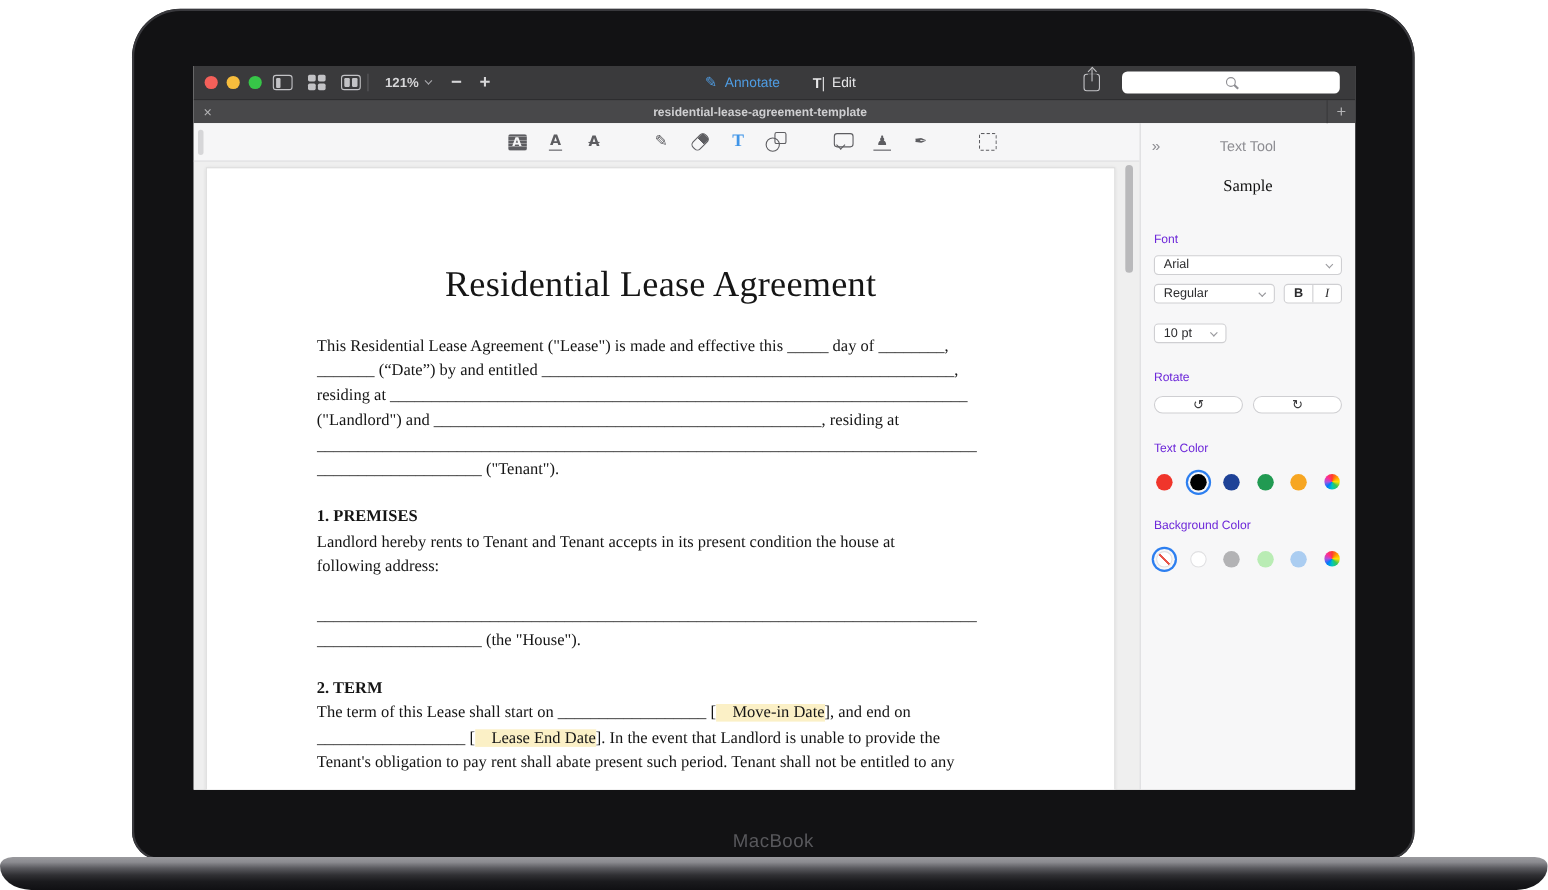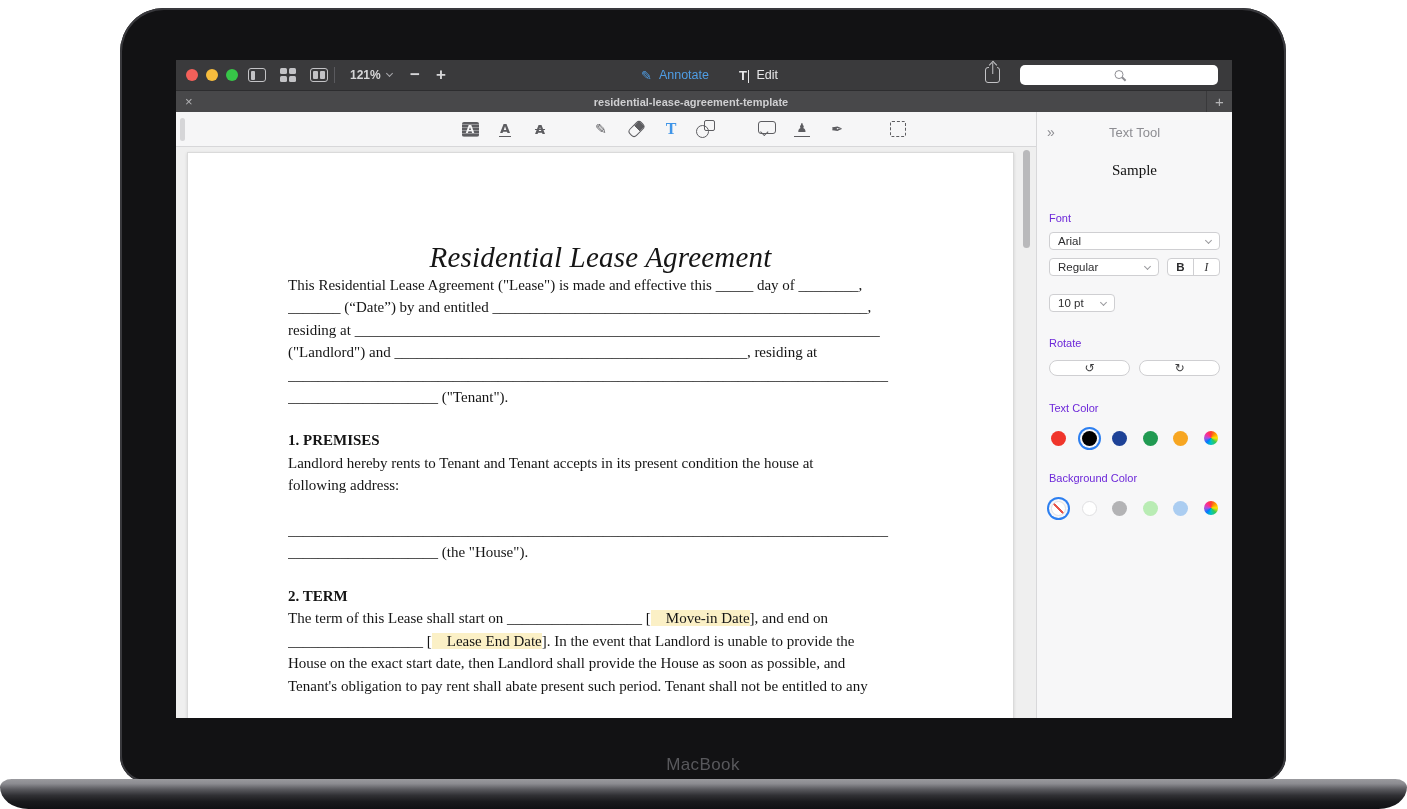--- a/index.html
+++ b/index.html
@@ -114,22 +114,22 @@
     border-left:1.5px solid currentColor; border-bottom:1.5px solid currentColor;
     transform:rotate(-45deg) translate(1px,-2px); }
   .ic-select::before { content:""; width:14px; height:14px; border:1.6px dashed currentColor;
     border-radius:2px; }
 
   
   .docarea { position:relative; flex:1; background:#efefef; overflow:hidden; }
   .page { position:absolute; left:11px; top:5px; width:827px; height:620px; background:#fff;
     border:1px solid #dadada; box-shadow:0 1px 3px rgba(0,0,0,.12);
     padding:88px 100px 0 100px; font-family:"Liberation Serif",serif; color:#151515; }
-  .doc-title { text-align:center; font-size:29px; font-weight:400; 
-    letter-spacing:.2px;font-style:italic; }
+  .doc-title { text-align:center; font-size:33px; font-weight:400; margin-bottom:26px;
+    letter-spacing:.2px; }
   .line { font-size:15px; line-height:22.4px; white-space:nowrap; overflow:hidden; }
   .sec-h { font-size:15px; line-height:22.4px; font-weight:bold; margin-top:21px; }
   .hl { background:#fbf0c6;padding-left:15px; }
   .thumb { position:absolute; right:6px; top:3px; width:7px; height:98px; background:#b9b9bb;
     border-radius:4px; }
 
   
   .sidebar { width:196px; background:#f7f7f8; border-left:1px solid #d8d8da; position:relative;
     padding:13px 12px 0 12px; }
   .sb-head { position:relative; height:16px; }
@@ -277,21 +277,20 @@
                   <div class="line"><span>____________________ ("Tenant").</span></div>
                   <div class="sec-h">1. PREMISES</div>
                   <div class="line"><span>Landlord hereby rents to Tenant and Tenant accepts in its present condition the house at</span></div>
                   <div class="line"><span>following address:</span></div>
                   <div class="line">&nbsp;</div>
                   <div class="line"><span>________________________________________________________________________________</span></div>
                   <div class="line"><span>____________________ (the "House").</span></div>
                   <div class="sec-h">2. TERM</div>
                   <div class="line"><span>The term of this Lease shall start on __________________ [</span><span class="hl">Move-in Date</span><span>], and end on</span></div>
                   <div class="line"><span>__________________ [</span><span class="hl">Lease End Date</span><span>]. In the event that Landlord is unable to provide the</span></div>
-                  <div class="line"><span>House on the exact start date, then Landlord shall provide the House as soon as possible, and</span></div>
                   <div class="line"><span>Tenant's obligation to pay rent shall abate present such period. Tenant shall not be entitled to any</span></div>
                 </div>
             </div>
             <span class="thumb"></span>
           </div>
         </div>
 
         <aside class="sidebar">
           <div class="sb-head">
             <span class="collapse">»</span>

